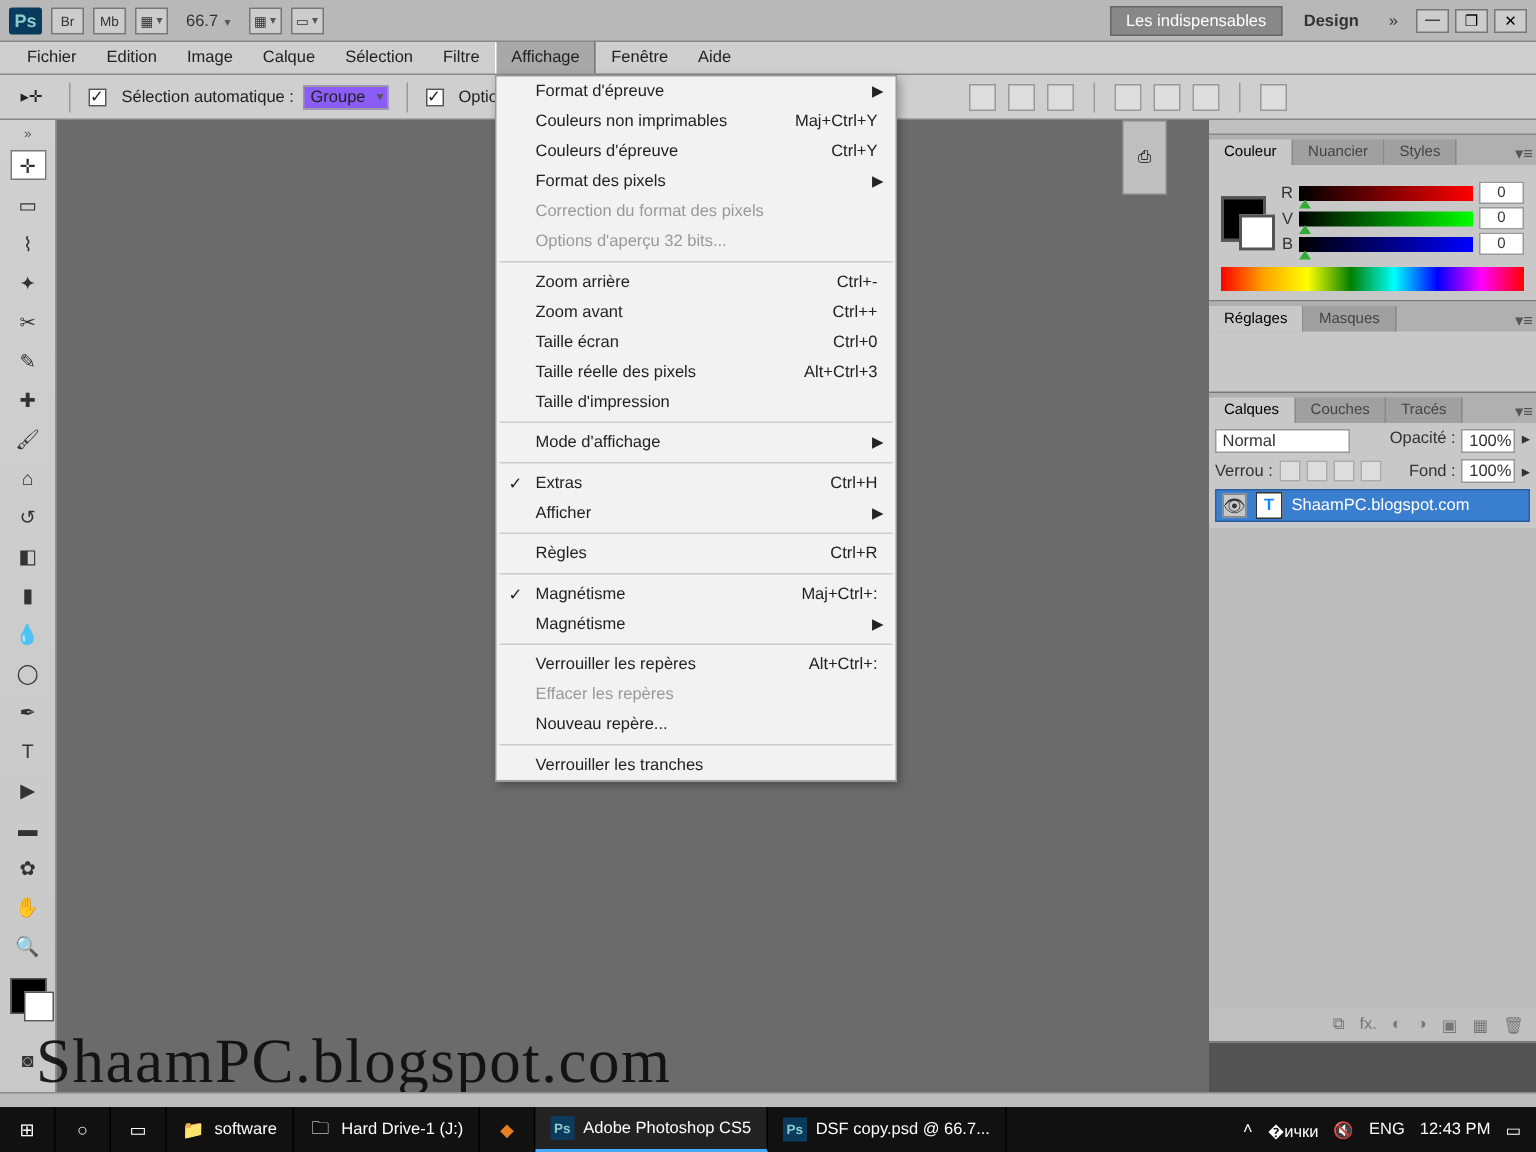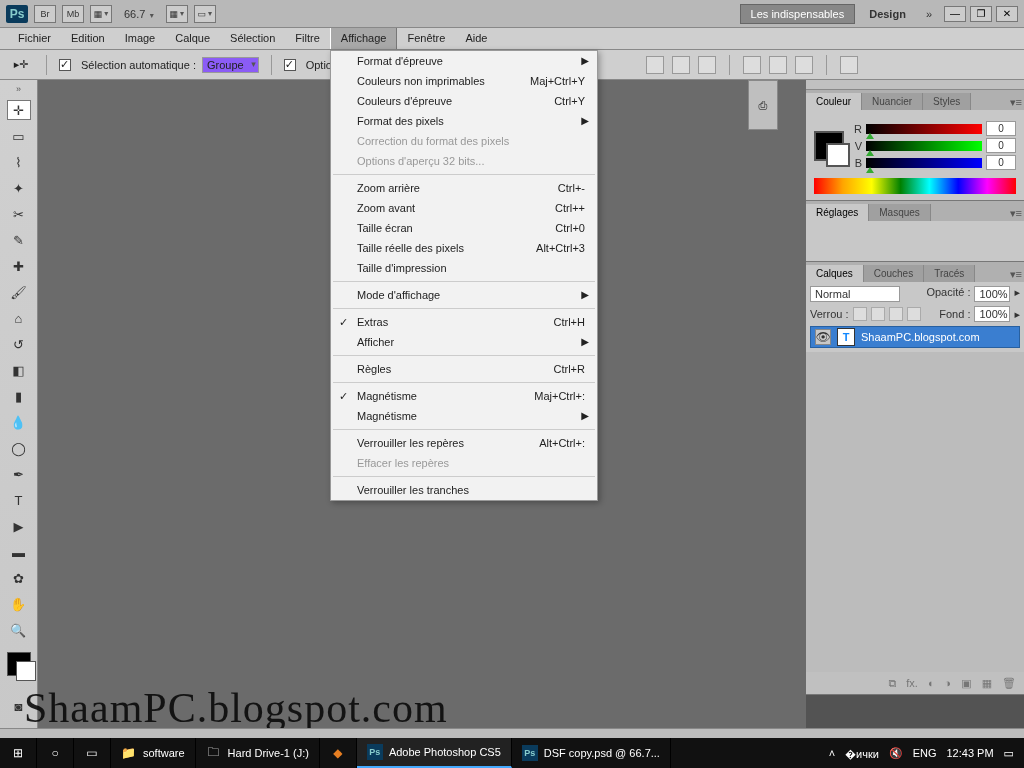--- a/index.html
+++ b/index.html
@@ -351,20 +351,23 @@
       <span class="dd-arrow">▶</span>
     </div>
     <div class="dd-sep"></div>
     <div class="dd-item">
       <span>Verrouiller les repères</span>
       <span class="dd-short">Alt+Ctrl+:</span>
     </div>
     <div class="dd-item dis">
       <span>Effacer les repères</span>
     </div>
+    <div class="dd-item">
+      <span>Nouveau repère...</span>
+    </div>
     <div class="dd-sep"></div>
     <div class="dd-item">
       <span>Verrouiller les tranches</span>
     </div>
   </div>
 
 <div class="watermark">ShaamPC.blogspot.com</div>
 
 <div class="foot"></div>
 

